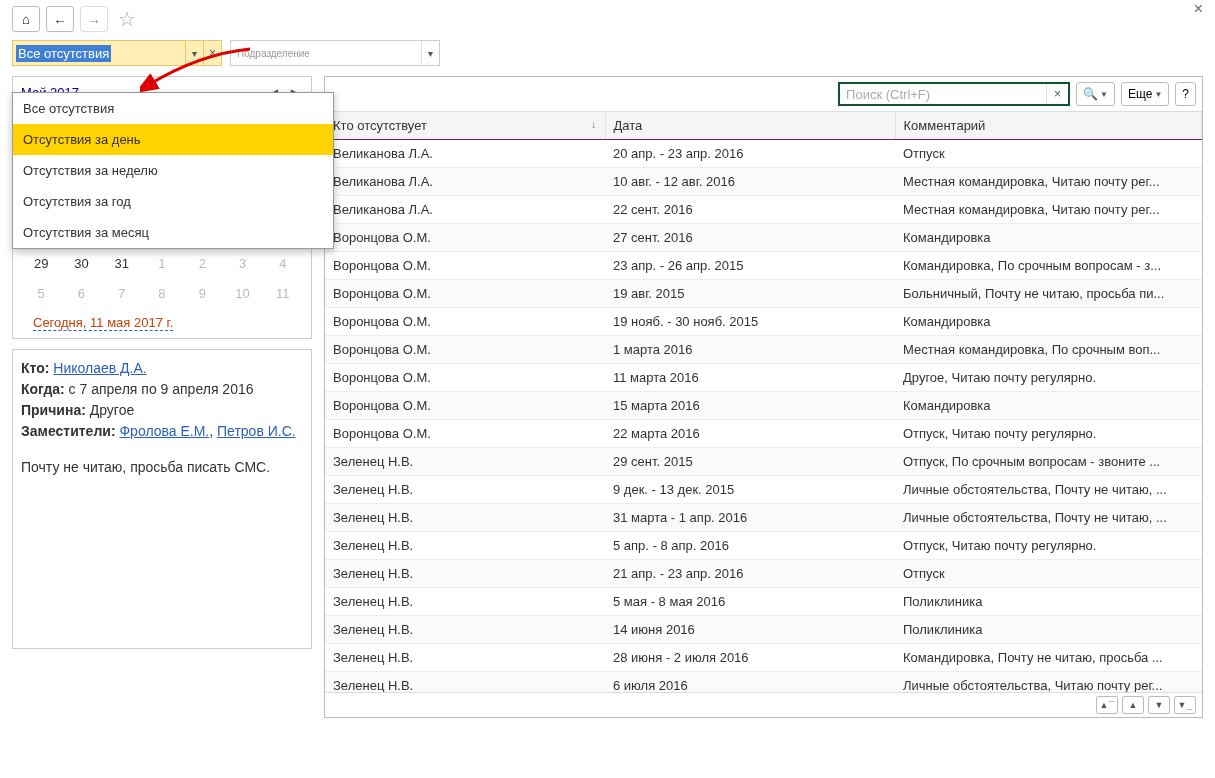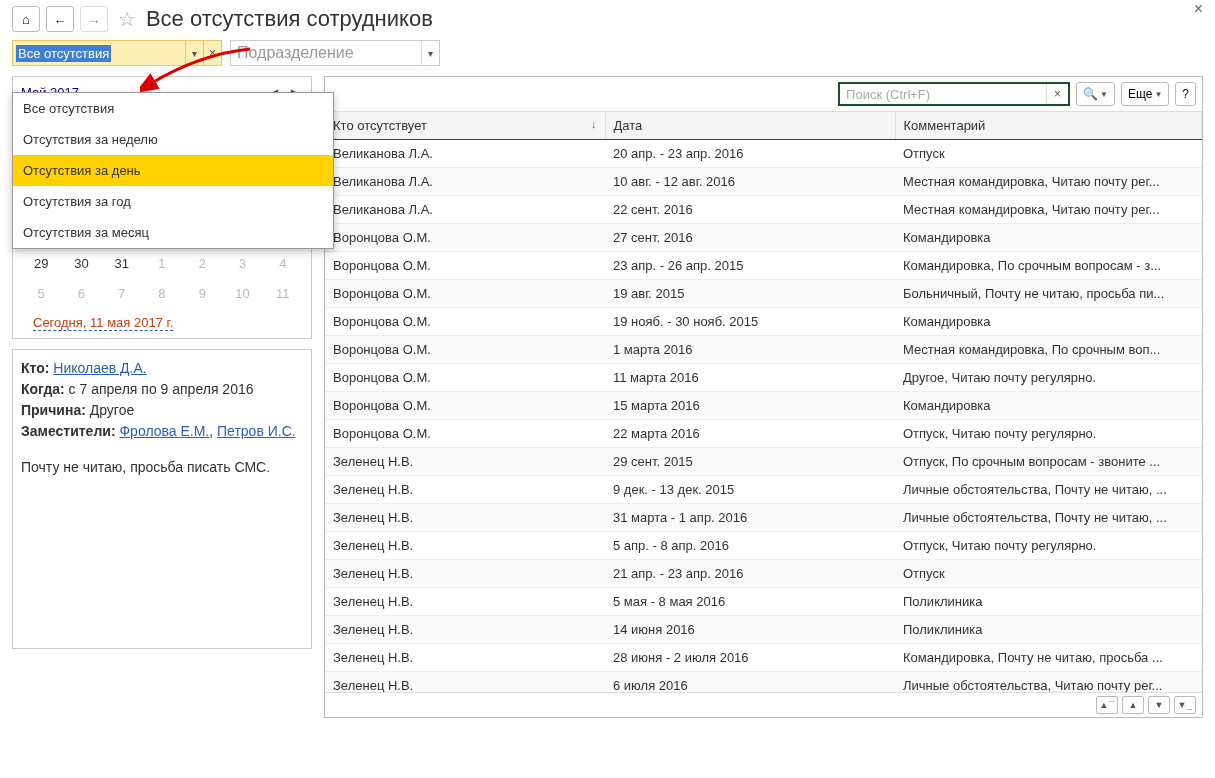--- a/index.html
+++ b/index.html
@@ -8,21 +8,21 @@
   .btn-icon { width: 28px; height: 26px; border: 1px solid #bbb; border-radius: 3px; background: #fff; display: flex; align-items: center; justify-content: center; cursor: pointer; }
   .btn-icon.disabled { opacity: 0.5; cursor: default; }
   .star-icon { font-size: 20px; color: #aaa; padding: 0 4px; }
   .page-title { font-size: 22px; color: #333; flex: 1; }
   .close-x { position: absolute; right: 12px; top: 0px; font-size: 16px; color: #666; cursor: pointer; }
 
   .filter-row { display: flex; gap: 8px; padding: 4px 12px 10px 12px; position: relative; }
   .filter-input-wrap { position: relative; width: 210px; height: 26px; border: 1px solid #ccc; background: #fff; display: flex; align-items: center; }
   .filter-input-wrap.active { background: #ffeeb5; border: 1px solid #e6c76b; }
   .filter-input-wrap.active .val { background: #3f80d4; color: #fff; padding:1px 2px; margin-left:3px; font-size:13px;}
-  .filter-input-wrap .placeholder { color:#999; padding-left:6px; font-size:16px;}
+  .filter-input-wrap .placeholder { color:#999; padding-left:6px; font-size:10px;}
   .drop-btn { width: 18px; height: 100%; border: none; border-left: 1px solid #ddd; background: transparent; cursor: pointer; font-size:10px; color:#555;}
   .filter-input-wrap.active .drop-btn { border-left: 1px solid #e6c76b; }
   .clear-btn { width: 18px; height:100%; border:none; border-left:1px solid #ddd; background:transparent; cursor:pointer; font-size:12px; color:#555;}
   .filter-input-wrap.active .clear-btn { border-left: 1px solid #e6c76b; }
 
   .dropdown { position: absolute; left: 12px; top: 92px; width: 322px; border: 1px solid #999; background: #fff; box-shadow: 0 3px 8px rgba(0,0,0,0.25); z-index: 100; }
   .dropdown-item { padding: 8px 10px; font-size: 13px; cursor: pointer; }
   .dropdown-item.selected { background: #ffd200; }
 
   .arrow-svg { position:absolute; left:140px; top:44px; z-index:200; pointer-events:none;}
@@ -75,21 +75,20 @@
   <button class="btn-icon">
       <span>⌂</span>
     </button>
   <button class="btn-icon">
       <span>←</span>
     </button>
   <button class="btn-icon disabled">
       <span>→</span>
     </button>
   <span class="star-icon">☆</span>
-  <div class="page-title">Все отсутствия сотрудников</div>
   <span class="close-x">×</span>
 </div>
 
 <div class="filter-row">
   <div class="filter-input-wrap active">
     <span class="val">Все отсутствия</span>
     <span style="flex:1"></span>
     <button class="drop-btn">▾</button>
     <button class="clear-btn">×</button>
   </div>
@@ -104,22 +103,22 @@
   <defs>
       <marker id="ah" markerWidth="10" markerHeight="10" refX="2" refY="3" orient="auto">
         <path d="M0,0 L0,6 L8,3 z" fill="#d00"></path>
       </marker>
     </defs>
   <path d="M110,5 Q60,10 10,40" stroke="#d00" stroke-width="3" fill="none" marker-end="url(#ah)"></path>
 </svg>
 
 <div class="dropdown" id="dropdown">
     <div class="dropdown-item">Все отсутствия</div>
+    <div class="dropdown-item selected">Отсутствия за день</div>
     <div class="dropdown-item">Отсутствия за неделю</div>
-    <div class="dropdown-item selected">Отсутствия за день</div>
     <div class="dropdown-item">Отсутствия за год</div>
     <div class="dropdown-item">Отсутствия за месяц</div>
   </div>
 
 <div class="main">
   <div class="sidebar">
     <div class="panel">
       <div class="cal-head">
         <span class="cal-title">Май 2017</span>
         <span class="cal-arrows">

